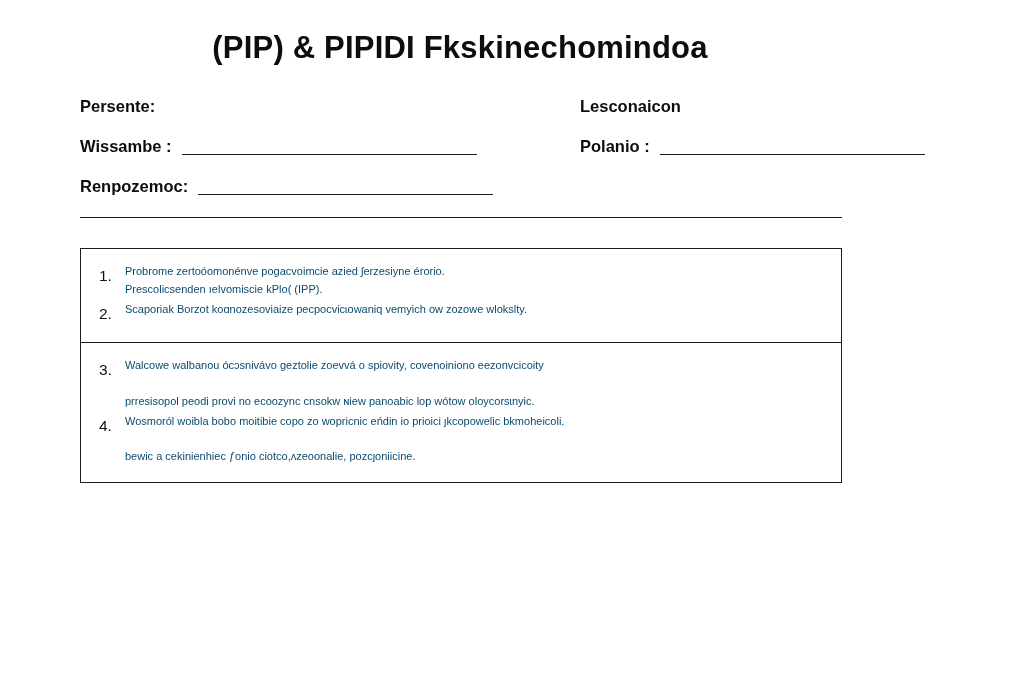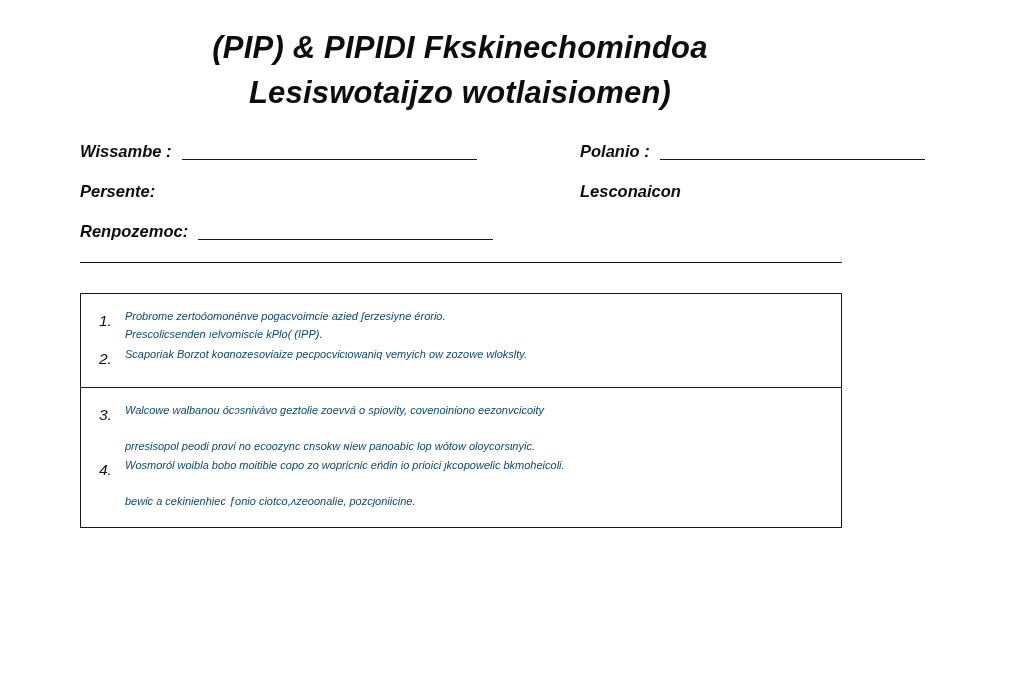--- a/index.html
+++ b/index.html
@@ -13,21 +13,20 @@
     font-family: "Liberation Sans", sans-serif;
     color: #111111;
     overflow: hidden;
   }
   .page {
     position: relative;
     width: 920px;
     height: 683px;
     box-sizing: border-box;
     padding: 0;
-    font-style: italic;
   }
 
   
   .title-block {
     text-align: center;
     padding-top: 26px;
   }
   .title-line {
     font-size: 31px;
     font-weight: bold;
@@ -119,49 +118,48 @@
     color: #0c4a6e;
   }
 </style>
 </head>
 <body>
 
 <div class="page">
 
   <div class="title-block">
     <div class="title-line">(PIP) &amp; PIPIDI Fkskinechomindoa</div>
-    <div class="title-line">Lesiswotaijzo wotlaisiomen)</div>
   </div>
 
   <div class="fields">
+
+    <div class="field-row">
+      <div class="col-left">
+        <span class="field-label">Persente:</span>
+        <span class="no-rule"></span>
+      </div>
+      <div class="col-right">
+        <span class="field-label">Lesconaicon</span>
+        <span class="no-rule"></span>
+      </div>
+    </div>
 
     <div class="field-row">
       <div class="col-left">
         <span class="field-label">Wissambe :</span>
         <span class="field-rule short"></span>
       </div>
       <div class="col-right">
         <span class="field-label">Polanio :</span>
         <span class="field-rule short-right"></span>
       </div>
     </div>
 
     <div class="field-row">
       <div class="col-left">
-        <span class="field-label">Persente:</span>
-        <span class="no-rule"></span>
-      </div>
-      <div class="col-right">
-        <span class="field-label">Lesconaicon</span>
-        <span class="no-rule"></span>
-      </div>
-    </div>
-
-    <div class="field-row">
-      <div class="col-left">
         <span class="field-label">Renpozemoc:</span>
         <span class="field-rule short"></span>
       </div>
       <div class="col-right">
         <span class="no-rule"></span>
       </div>
     </div>
 
   </div>
 

